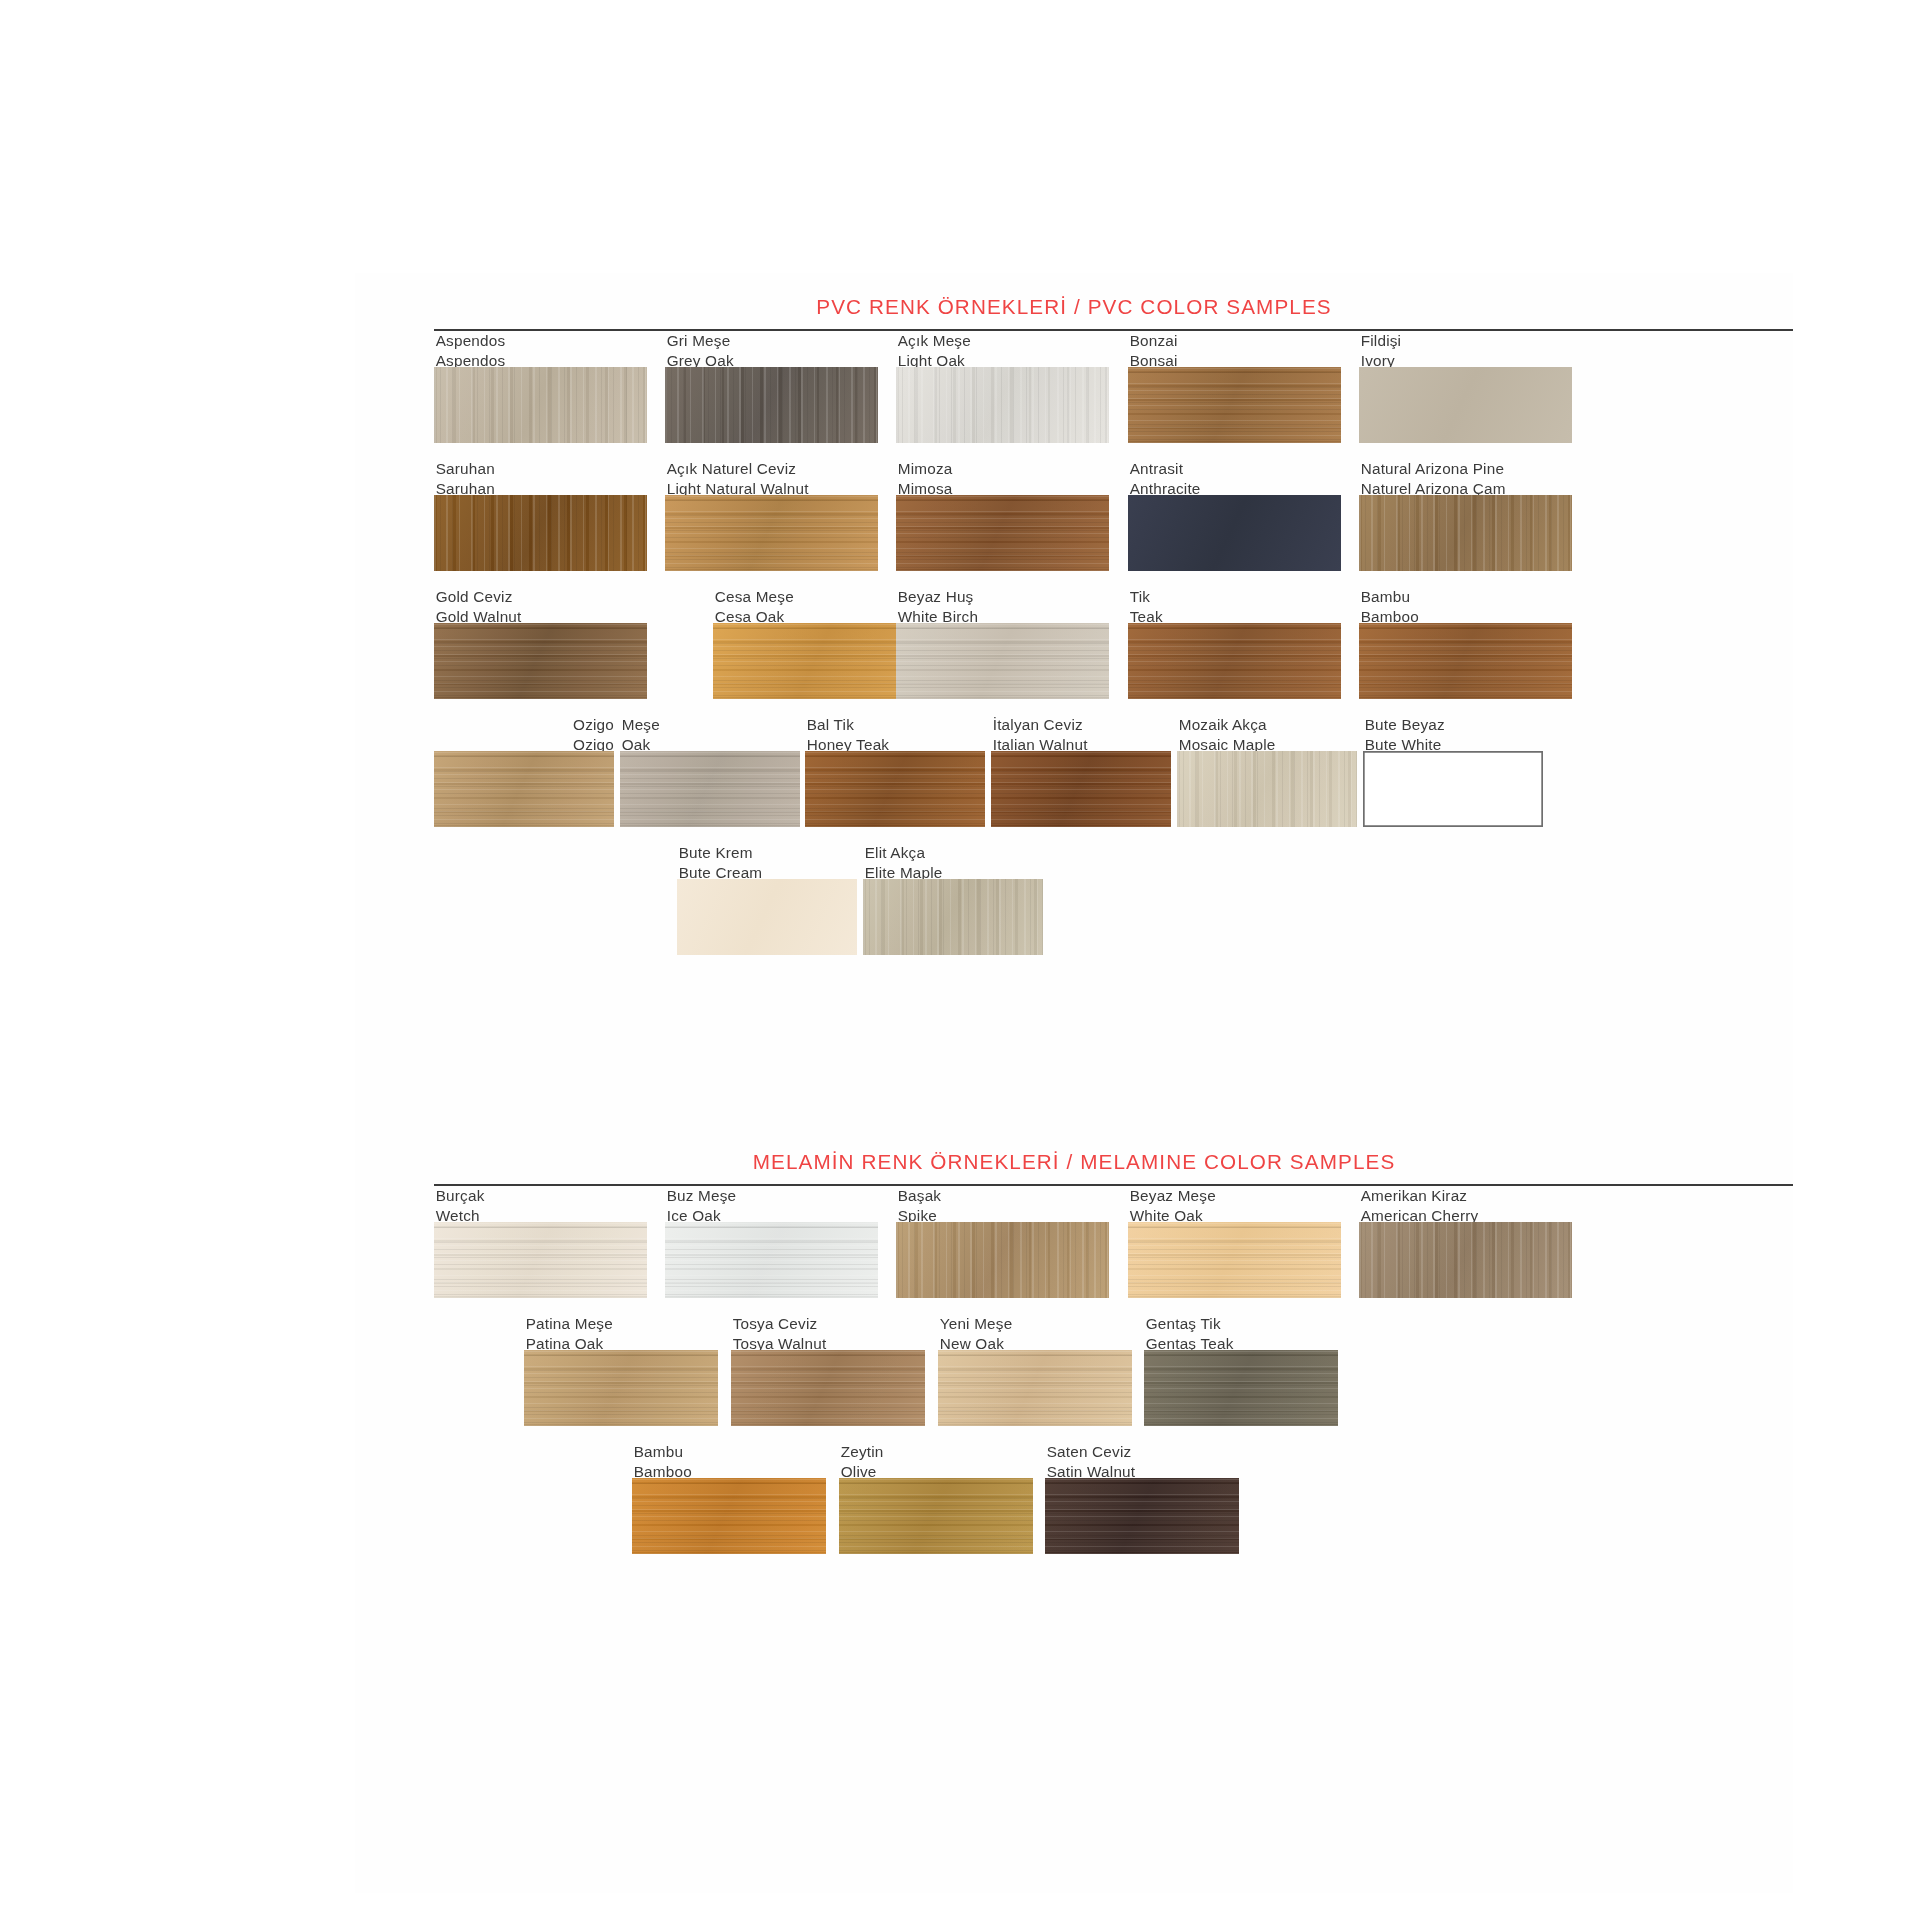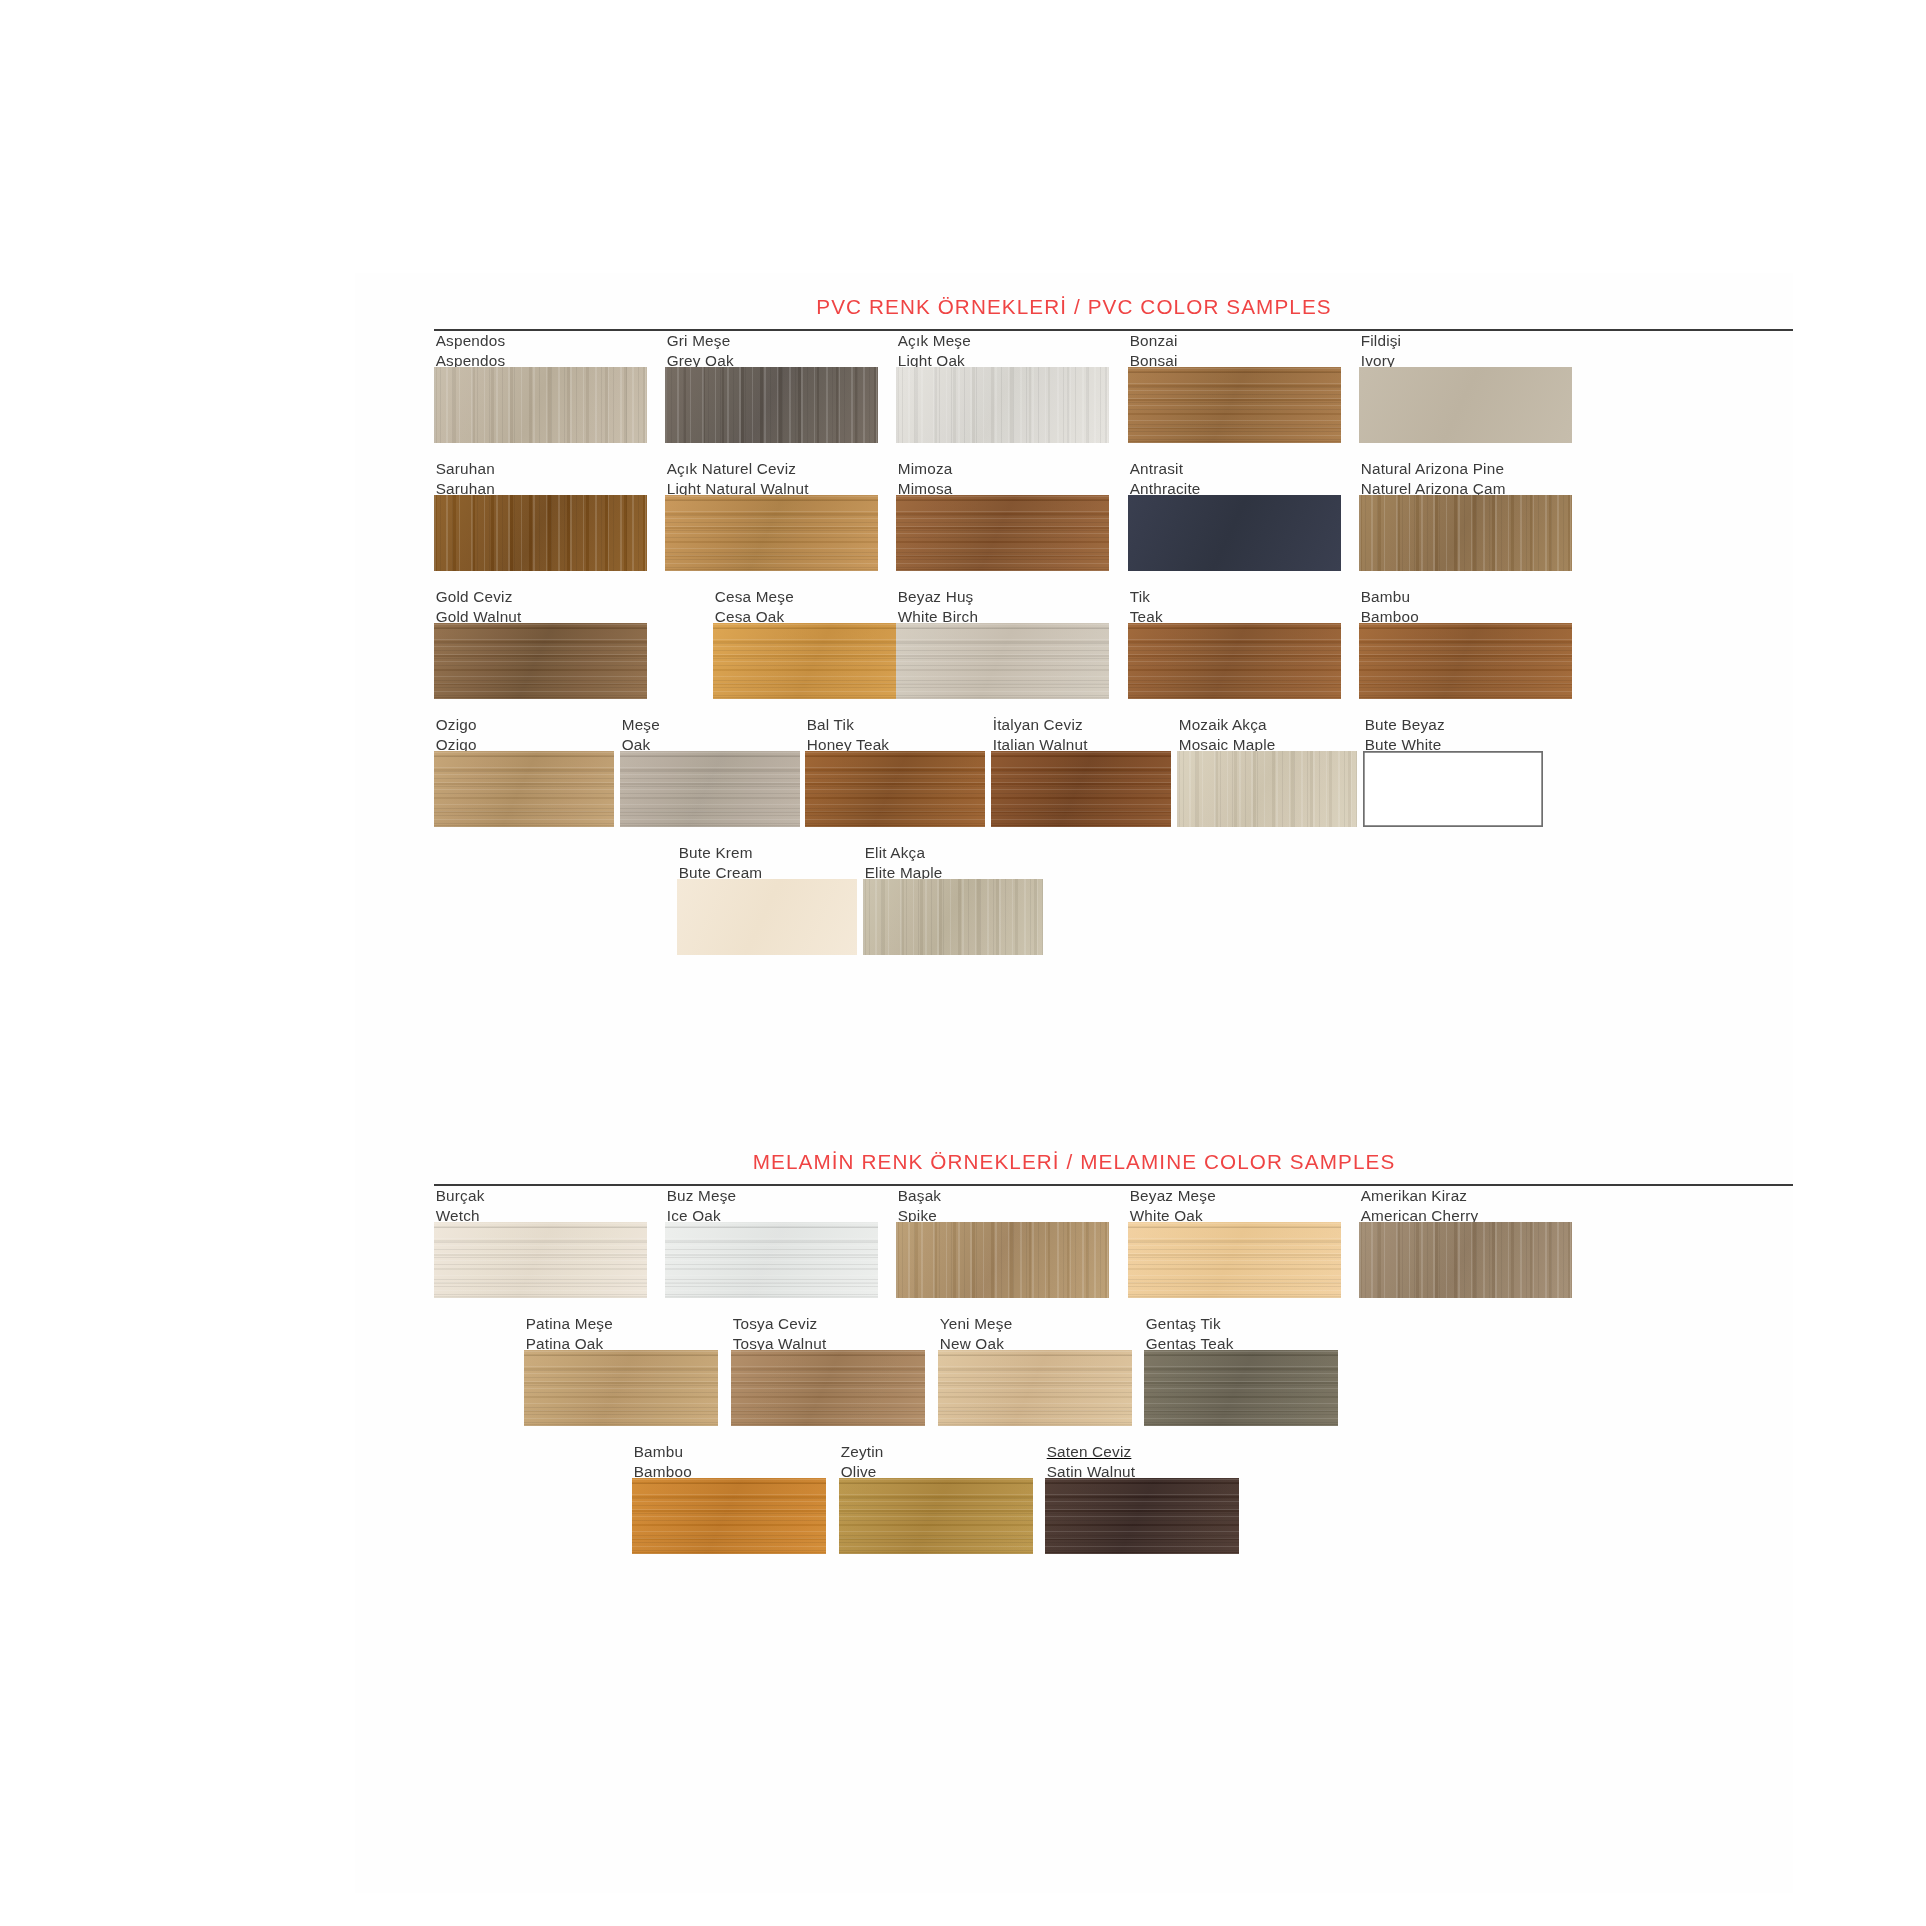--- a/index.html
+++ b/index.html
@@ -255,21 +255,21 @@
             </div>
             <div class="cell" style="left: 1004px; width: 213px;">
               <div class="labels">
                 <span class="lab">Bambu</span>
                 <span class="lab second">Bamboo</span>
               </div>
               <div class="swatch grain-h" style="width: 213px; height: 76px; background: linear-gradient(115deg, rgb(160, 101, 50) 0%, rgb(133, 81, 38) 48%, rgb(160, 101, 50) 100%);"></div>
             </div>
           </div>
           <div class="row">
-            <div class="cell" style="left: 79px; width: 180px;">
+            <div class="cell" style="left: 79px; width: 180px; text-align: right;">
               <div class="labels">
                 <span class="lab">Ozigo</span>
                 <span class="lab second">Ozigo</span>
               </div>
               <div class="swatch grain-h" style="width: 180px; height: 76px; background: linear-gradient(115deg, rgb(195, 161, 114) 0%, rgb(172, 138, 92) 48%, rgb(195, 161, 114) 100%);"></div>
             </div>
             <div class="cell" style="left: 265px; width: 180px;">
               <div class="labels">
                 <span class="lab">Meşe</span>
                 <span class="lab second">Oak</span>
@@ -405,21 +405,21 @@
               </div>
               <div class="swatch grain-h" style="width: 194px; height: 76px; background: linear-gradient(115deg, rgb(210, 136, 46) 0%, rgb(189, 116, 33) 48%, rgb(210, 136, 46) 100%);"></div>
             </div>
             <div class="cell" style="left: 484px; width: 194px;">
               <div class="labels">
                 <span class="lab">Zeytin</span>
                 <span class="lab second">Olive</span>
               </div>
               <div class="swatch grain-h" style="width: 194px; height: 76px; background: linear-gradient(115deg, rgb(185, 148, 70) 0%, rgb(166, 127, 52) 48%, rgb(185, 148, 70) 100%);"></div>
             </div>
-            <div class="cell" style="left: 690px; width: 194px; text-decoration: underline;">
+            <div class="cell" style="left: 690px; width: 194px;">
               <div class="labels">
                 <span class="lab">Saten Ceviz</span>
                 <span class="lab second">Satin Walnut</span>
               </div>
               <div class="swatch grain-h" style="width: 194px; height: 76px; background: linear-gradient(115deg, rgb(74, 53, 44) 0%, rgb(53, 36, 32) 48%, rgb(74, 53, 44) 100%);"></div>
             </div>
           </div>
         </div>
     </div>
 

